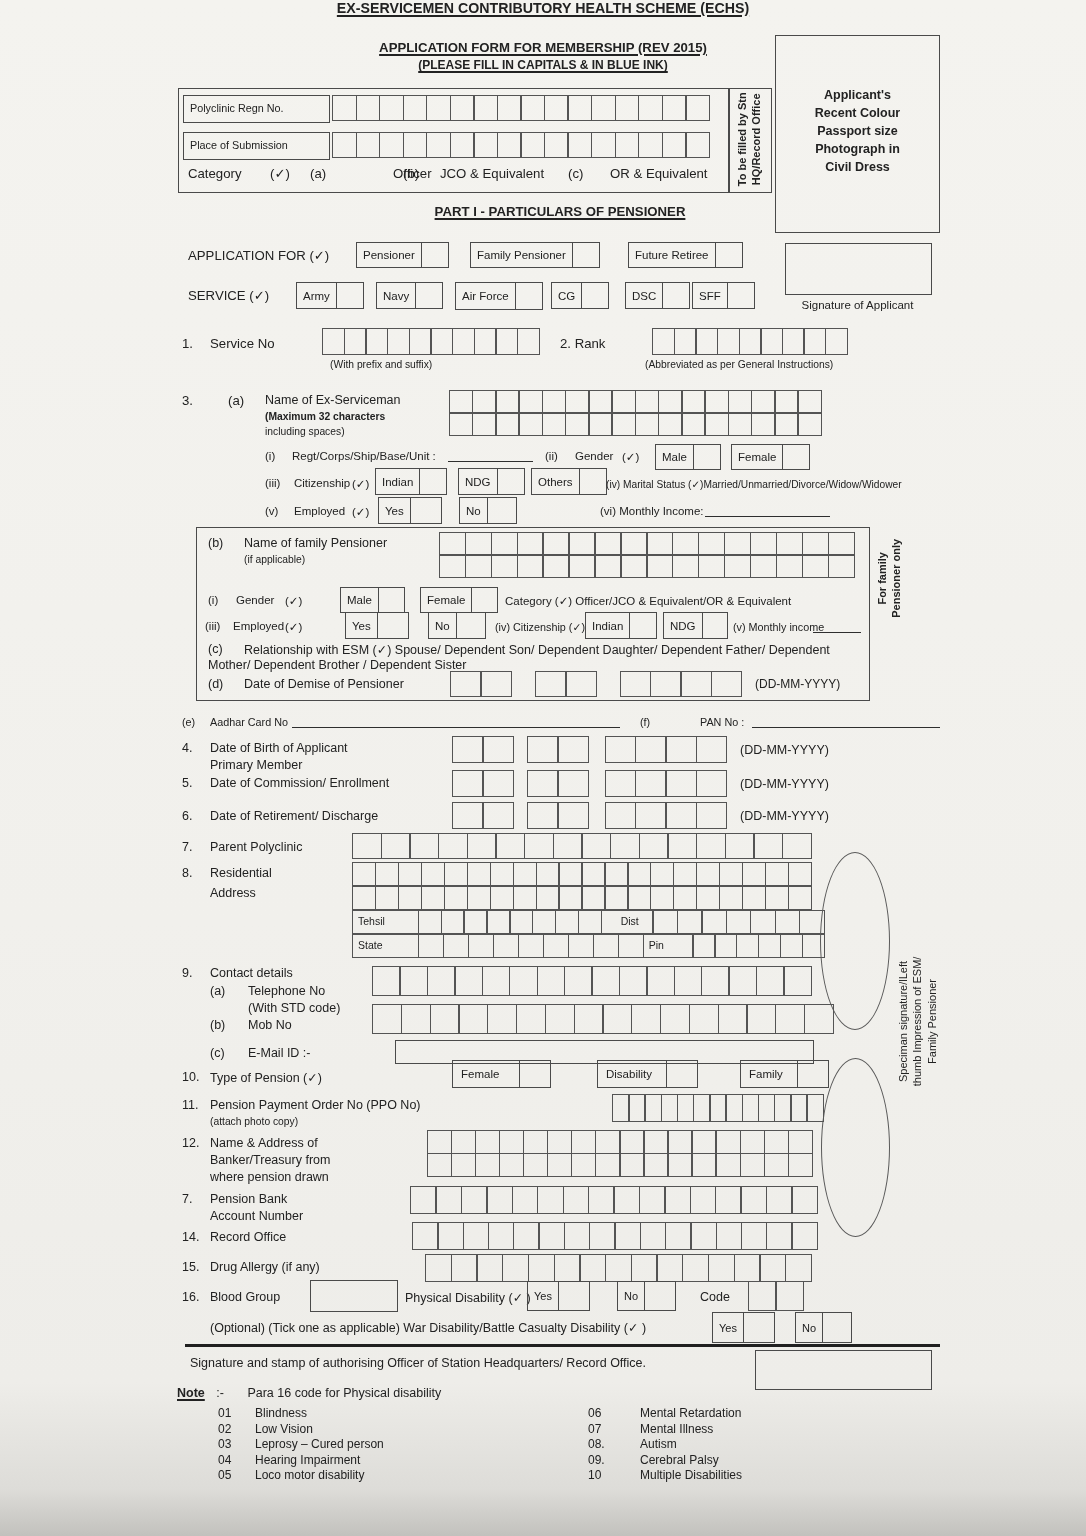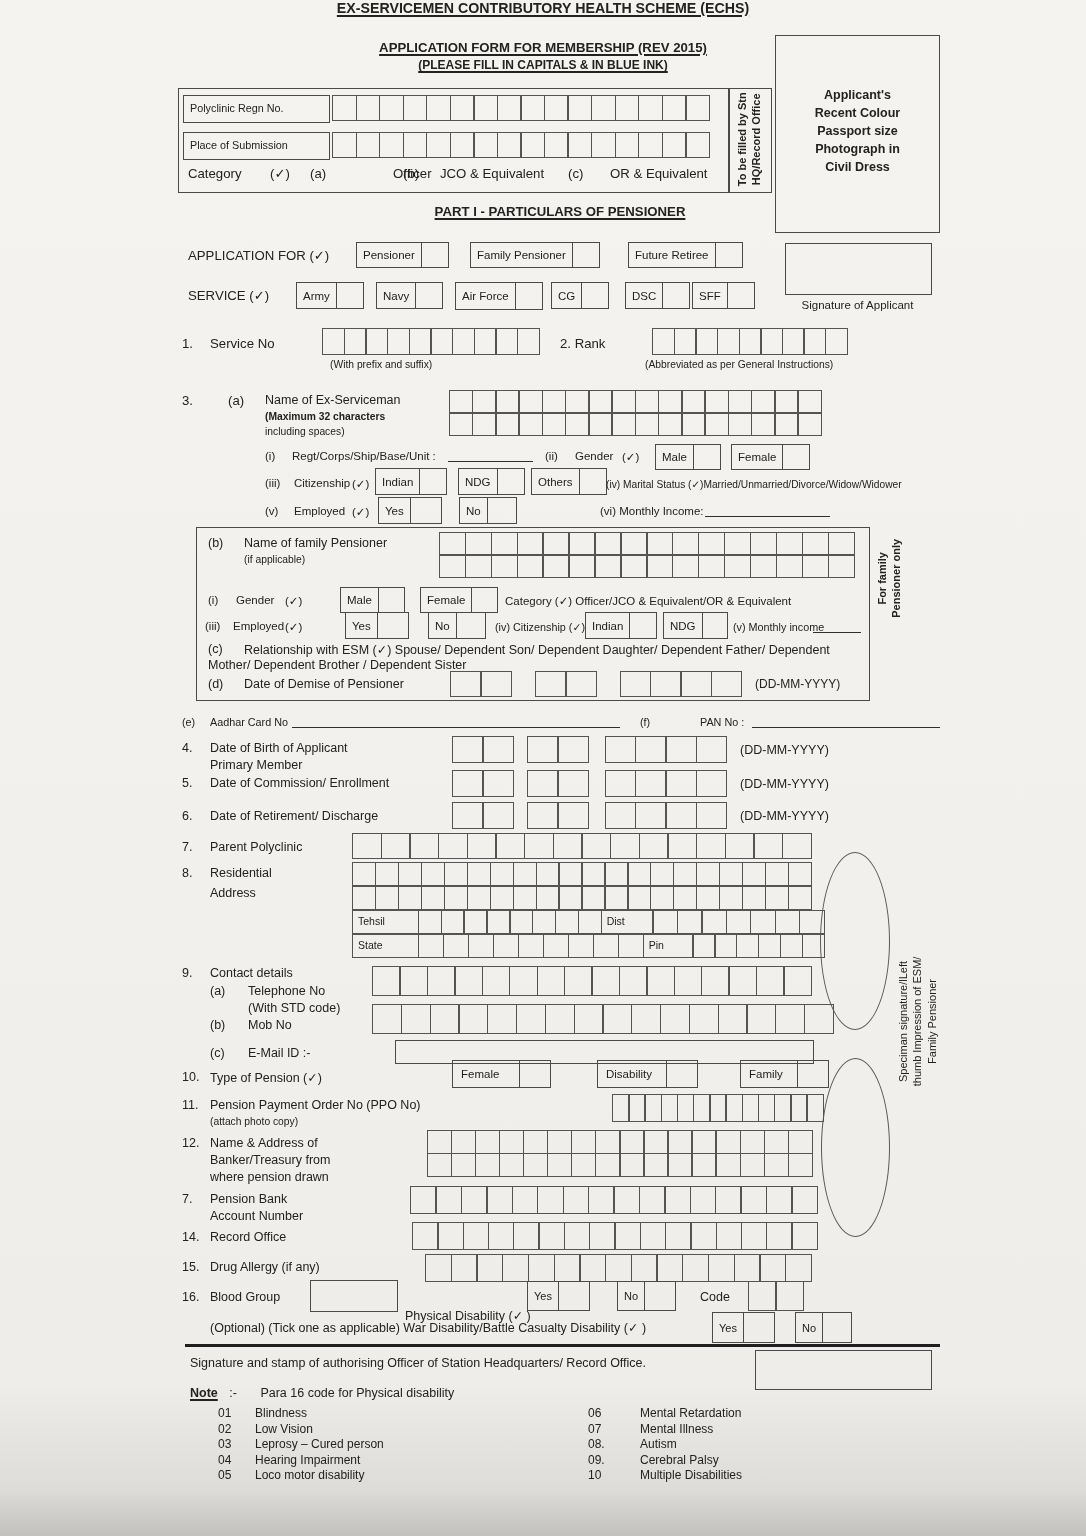--- a/index.html
+++ b/index.html
@@ -508,21 +508,21 @@
     <span class="icells" style="width:183px;">
         <i></i>
         <i></i>
         <i></i>
         <i></i>
         <i></i>
         <i></i>
         <i></i>
         <i></i>
       </span>
-    <span class="lblcell" style="width:46px;">Dist</span>
+    <span class="lblcell" style="width:46px;text-align:center;">Dist</span>
     <span class="icells" style="width:171px;">
         <i></i>
         <i></i>
         <i></i>
         <i></i>
         <i></i>
         <i></i>
         <i></i>
       </span>
   </div>
@@ -737,21 +737,21 @@
       <i></i>
       <i></i>
       <i></i>
       <i></i>
       <i></i>
     </div>
 
   <div class="t f125" style="left:182px;top:1290px;">16.</div>
   <div class="t f125" style="left:210px;top:1290px;">Blood Group</div>
   <div class="box" style="left:310px;top:1280px;width:86px;height:30px;"></div>
-  <div class="t f125" style="left:405px;top:1290px;margin-top:18px;">Physical Disability (✓ )</div>
+  <div class="t f125" style="left:405px;top:1290px;">Physical Disability (✓ )</div>
   <div class="opt" style="left:527px;top:1281px;height:30px;">
       <b style="font-size:11px;">Yes</b>
       <i style="width:30px;"></i>
     </div>
   <div class="opt" style="left:617px;top:1281px;height:30px;">
       <b style="font-size:11px;">No</b>
       <i style="width:30px;"></i>
     </div>
   <div class="t f125" style="left:700px;top:1290px;">Code</div>
   <div class="cells" style="left:748px;top:1281px;width:56px;height:30px;">
@@ -766,21 +766,21 @@
     </div>
   <div class="opt" style="left:795px;top:1312px;height:31px;">
       <b style="font-size:11px;">No</b>
       <i style="width:28px;"></i>
     </div>
 
   <div style="position:absolute;left:185px;top:1344px;width:755px;height:3px;background:#1f1f1f;"></div>
   <div class="t f125" style="left:190px;top:1356px;">Signature and stamp of authorising Officer of Station Headquarters/ Record Office.</div>
   <div class="box" style="left:755px;top:1350px;width:175px;height:38px;border-width:1.3px;"></div>
 
-  <div class="t f125" style="left:190px;top:1386px;">
+  <div class="t f125" style="left:177px;top:1386px;">
     <span class="b u">Note</span>
     <span style="margin-left:8px;">:-</span>
     <span style="margin-left:20px;">Para 16 code for Physical disability</span>
   </div>
 
   <div class="codes" style="left:218px;top:1406px;width:330px;">
     <div class="row">
         <span class="num">01</span>
         <span>Blindness</span>
       </div>

